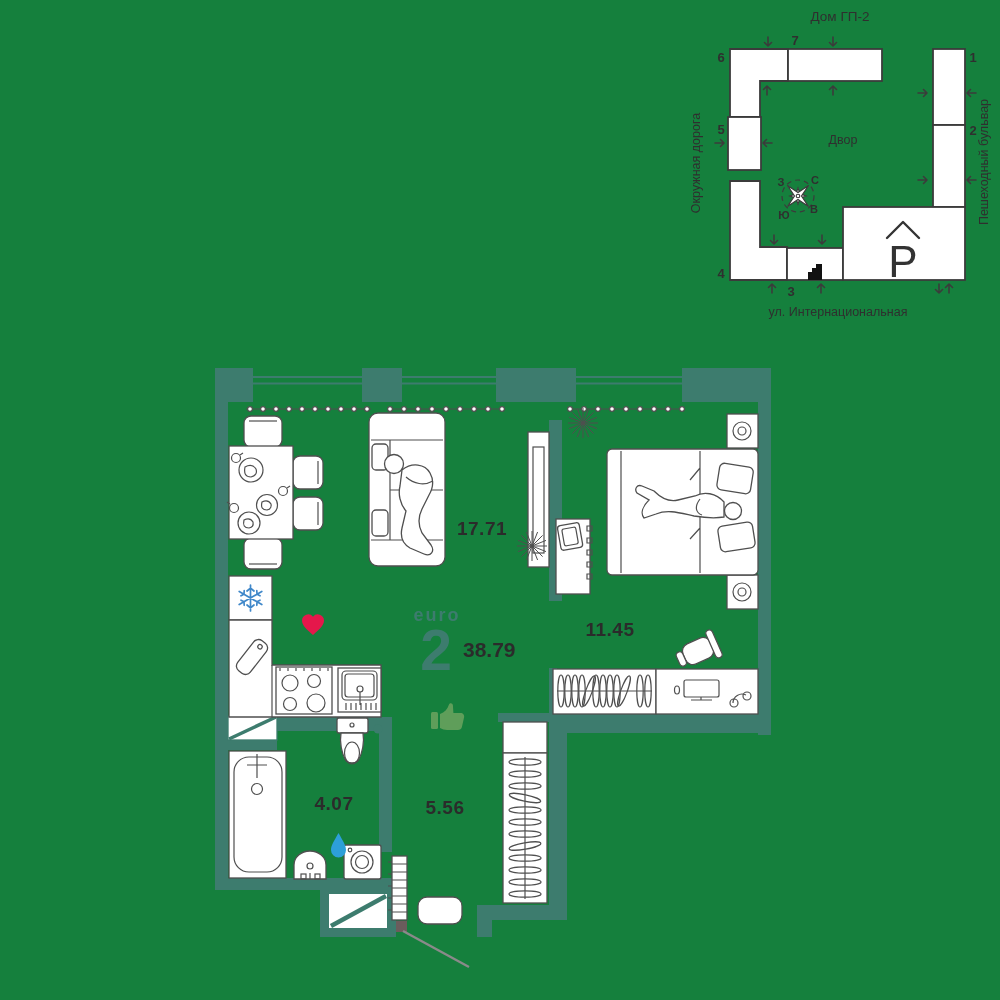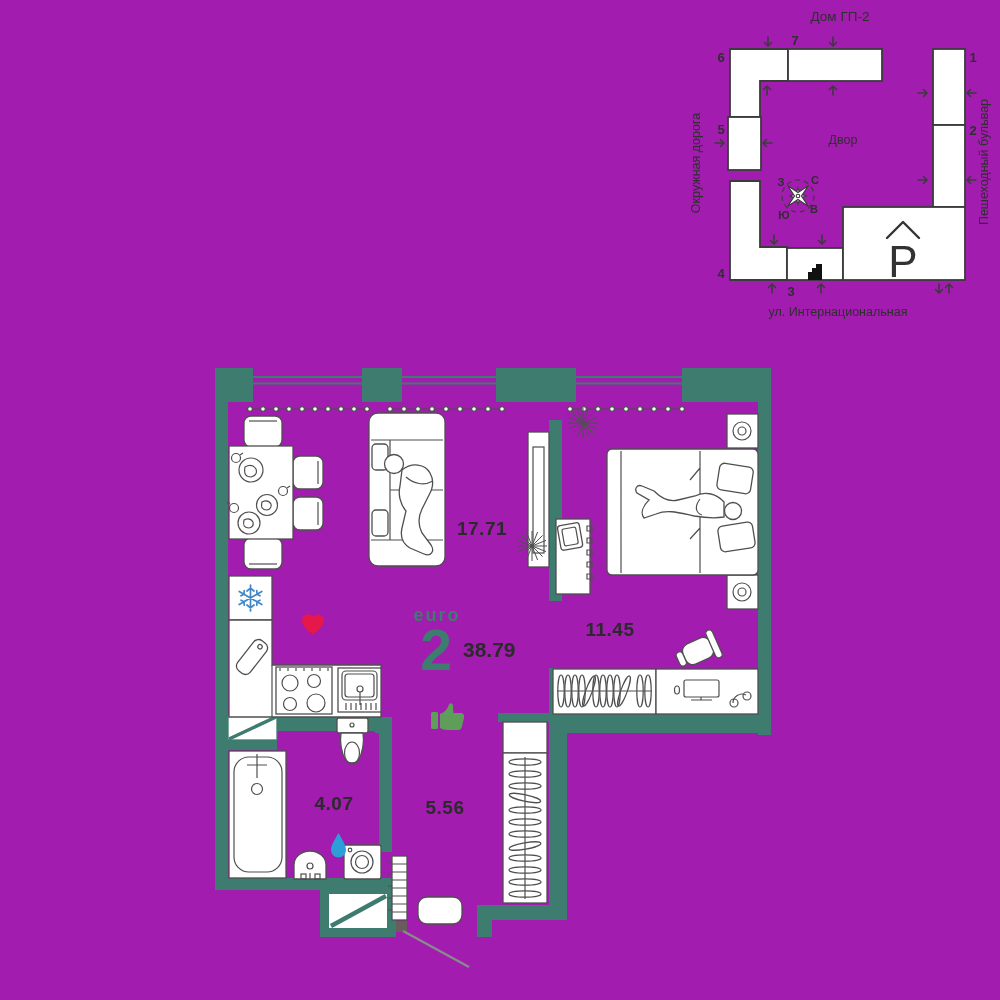--- a/index.html
+++ b/index.html
@@ -1,16 +1,16 @@
 <!DOCTYPE html>
 <html><head>
 <meta charset="utf-8">
 <style>
   html,body{margin:0;padding:0;background:#fff;}
-  #stage{position:relative;width:1000px;height:1000px;background:#a21caf;overflow:hidden;
+  #stage{position:relative;width:1000px;height:1000px;background:#15803d;overflow:hidden;
          font-family:"Liberation Sans",sans-serif;}
   svg{position:absolute;overflow:visible;}
   
   .wall{fill:#3d7c6e;}
   .furn{fill:#ffffff;stroke:#4f4f4f;stroke-width:1.3;}
   .furn-l{fill:none;stroke:#4f4f4f;stroke-width:1.2;}
   .thin{fill:none;stroke:#4f4f4f;stroke-width:1;}
   .lbl{font:700 19px "Liberation Sans",sans-serif;fill:#2b2b2b;letter-spacing:.5px;}
   .euro-t{font:700 18px "Liberation Sans",sans-serif;fill:#3d7c6e;letter-spacing:2px;}
   .big2{font:700 57px "Liberation Sans",sans-serif;fill:#3d7c6e;}

